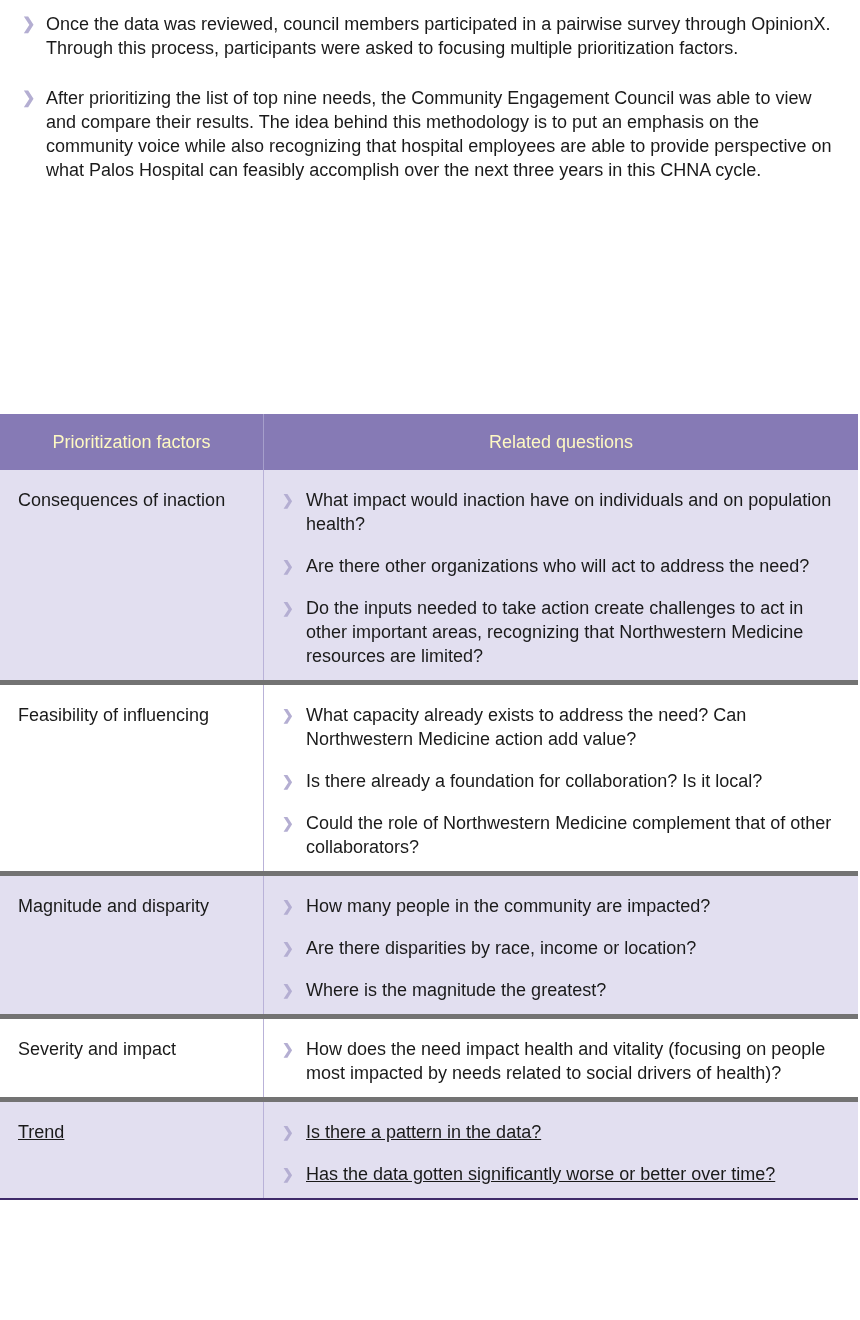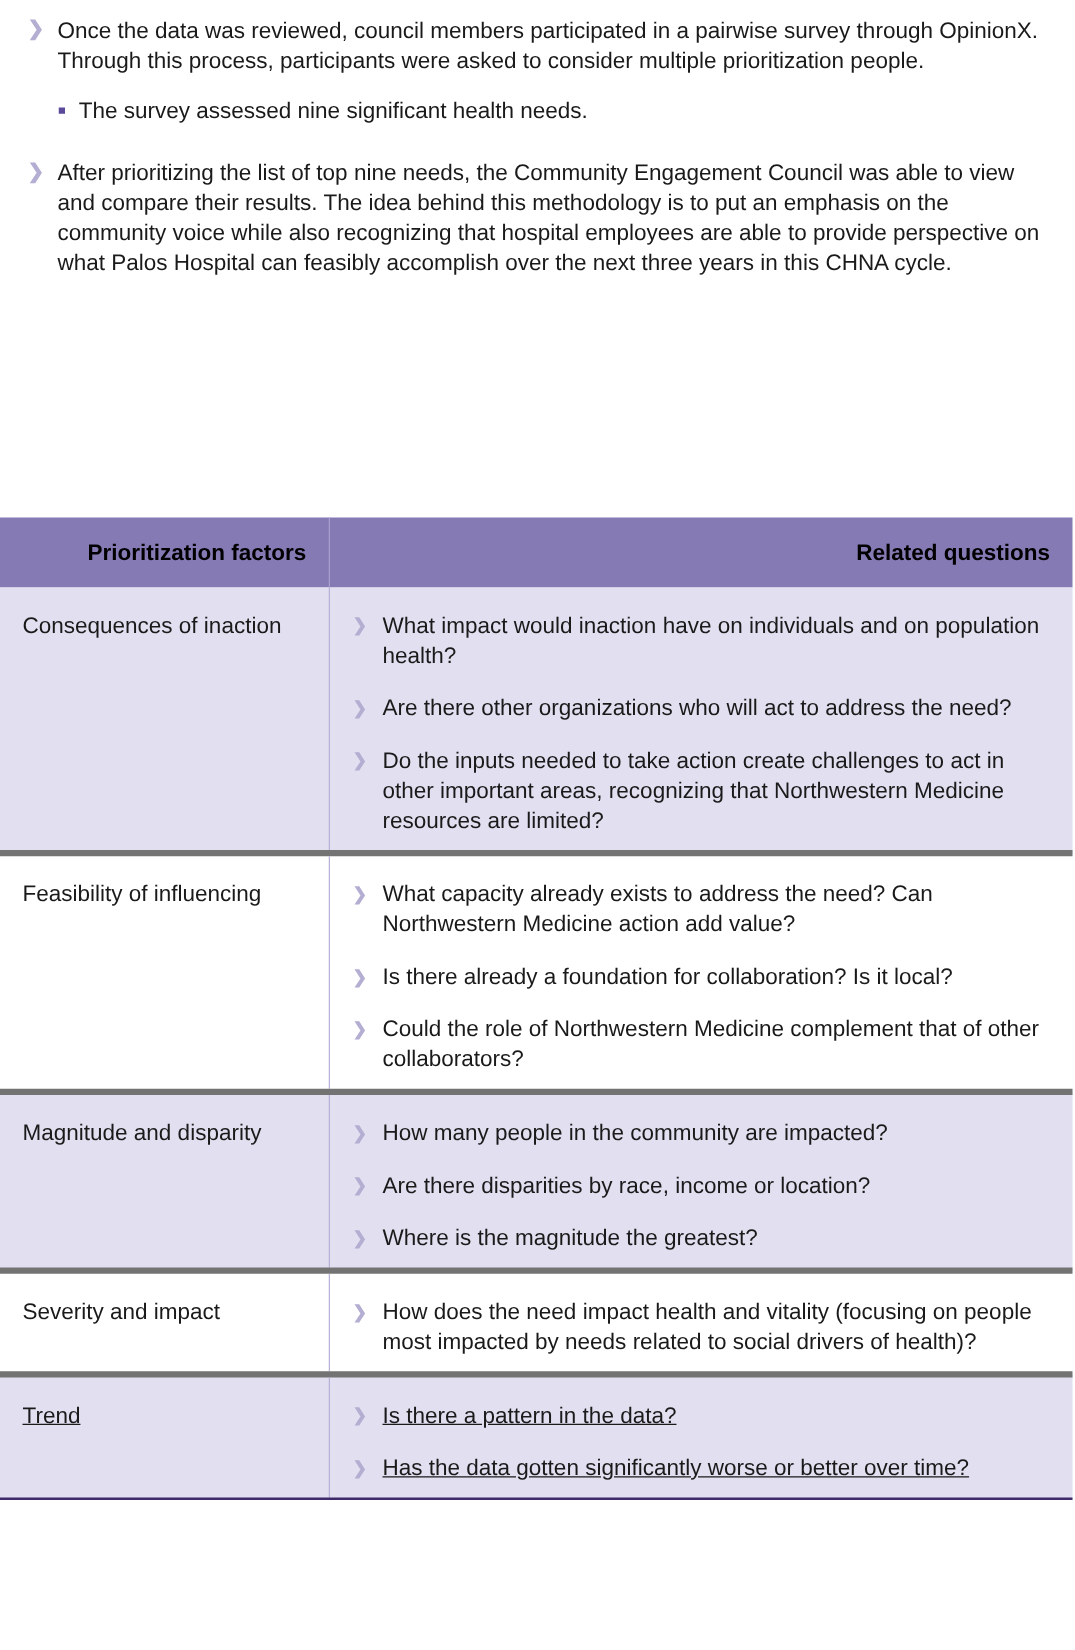--- a/index.html
+++ b/index.html
@@ -23,43 +23,42 @@
     background: #5b4a9a;
   }
   .para2 { margin-top: 26px; }
 
   table.factors {
     position: absolute; left: 0; top: 414px;
     width: 858px; border-collapse: collapse;
     font-size: 18px; line-height: 24px;
   }
   table.factors th {
-    background: #867ab5; color: #000000; font-weight: bold;
-    text-align: right; height: 56px; padding: 0 18px;
+    background: #867ab5; color: #fef9c3; font-weight: normal;
+    text-align: center; height: 56px; padding: 0 18px;
   }
   table.factors th.c1 { width: 227px; border-right: 1px solid #a69fcb; }
   table.factors td { vertical-align: top; padding: 18px 11px 12px 18px; margin-left: 24px; }
   table.factors td.c1 { border-right: 1px solid #b9b2d8; }
   tr.shade td { background: #e2dff0; }
   tr.plain td { background: #ffffff; }
   tr.row td { border-top: 5px solid #737373; }
   tr.last td { border-bottom: 2px solid #3f2a6a; text-decoration: underline; }
   .q { position: relative; padding-left: 24px; margin-bottom: 18px; }
   .q:last-child { margin-bottom: 0; }
   .q .chev { font-size: 14px; top: 0; }
 </style>
 </head>
 <body>
 
 <div class="intro">
   <div class="para">
     <span class="chev">❯</span>
-    <span>Once the data was reviewed, council members participated in a pairwise survey through OpinionX. Through this process, participants were asked to consider multiple prioritization people.</span>
+    <span>Once the data was reviewed, council members participated in a pairwise survey through OpinionX. Through this process, participants were asked to focusing multiple prioritization factors.</span>
     <ul class="subs">
-      <li><span class="sq"></span><span>The survey assessed nine significant health needs.</span></li>
     </ul>
   </div>
   <div class="para para2">
     <span class="chev">❯</span>
     <span>After prioritizing the list of top nine needs, the Community Engagement Council was able to view and compare their results. The idea behind this methodology is to put an emphasis on the community voice while also recognizing that hospital employees are able to provide perspective on what Palos Hospital can feasibly accomplish over the next three years in this CHNA cycle.</span>
   </div>
 </div>
 
 <table class="factors">
   <thead>

